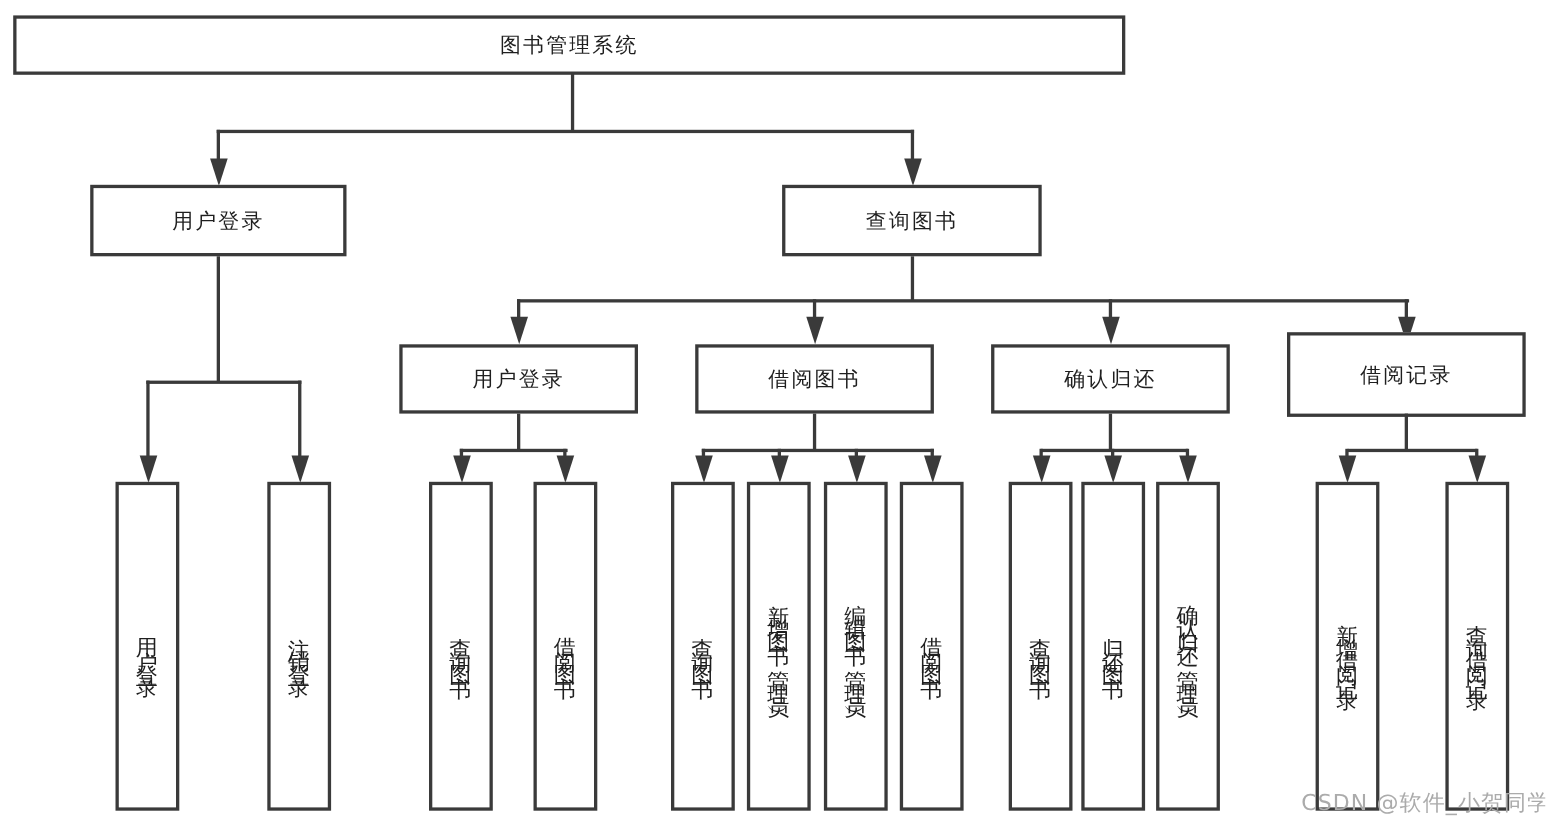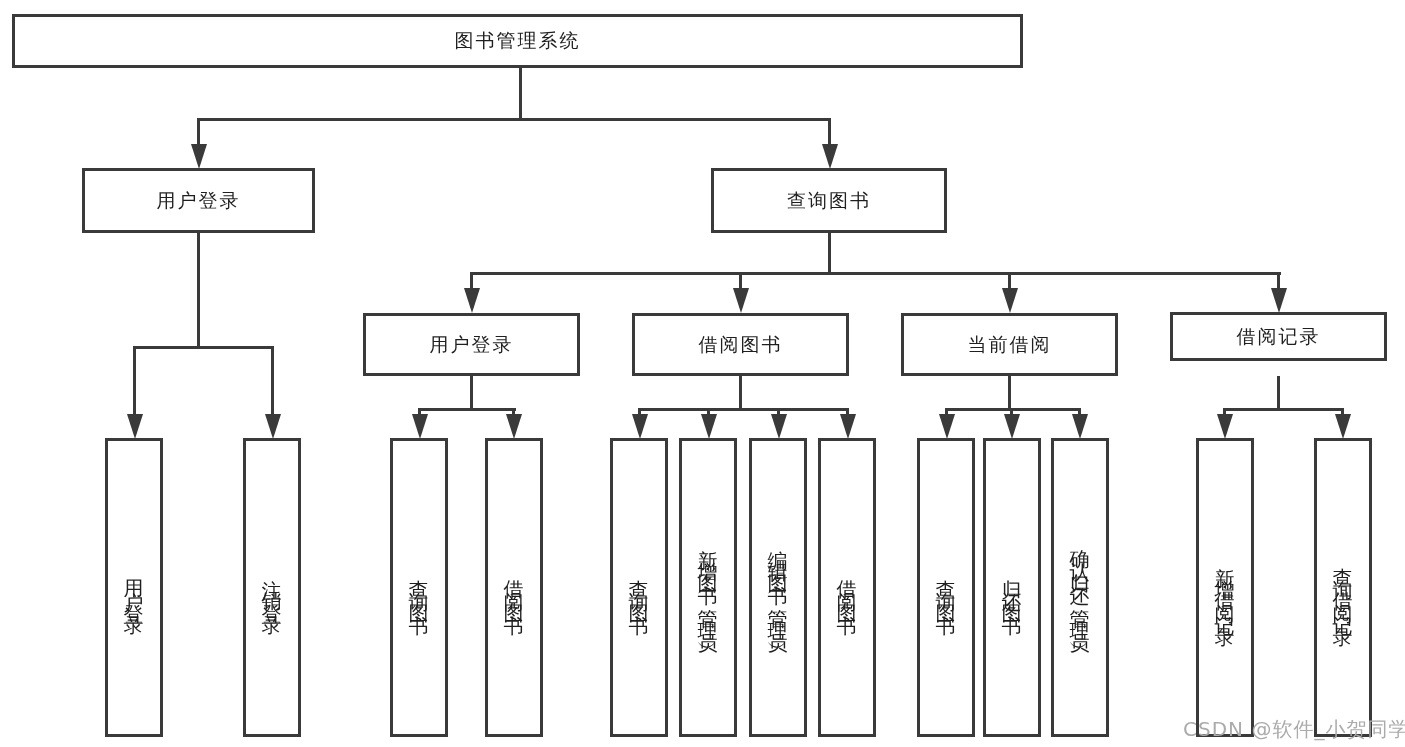--- a/index.html
+++ b/index.html
@@ -58,23 +58,23 @@
   <div class="v" style="left:1277px;top:272px;height:18px"></div>
   <div class="a" style="left:1271px;top:288px"></div>
 
   <div class="b" style="left:363px;top:313px;width:217px;height:63px">
     <span>用户登录</span>
   </div>
   <div class="b" style="left:632px;top:313px;width:217px;height:63px">
     <span>借阅图书</span>
   </div>
   <div class="b" style="left:901px;top:313px;width:217px;height:63px">
-    <span>当前借阅</span>
+    <span>确认归还</span>
   </div>
-  <div class="b" style="left:1170px;top:312px;width:217px;height:49px">
+  <div class="b" style="left:1170px;top:302px;width:217px;height:77px">
     <span>借阅记录</span>
   </div>
 
   <div class="v" style="left:470px;top:376px;height:34px"></div>
   <div class="hl" style="left:418px;top:408px;width:98px"></div>
   <div class="v" style="left:418px;top:408px;height:8px"></div>
   <div class="a" style="left:412px;top:414px"></div>
   <div class="v" style="left:512px;top:408px;height:8px"></div>
   <div class="a" style="left:506px;top:414px"></div>
 

